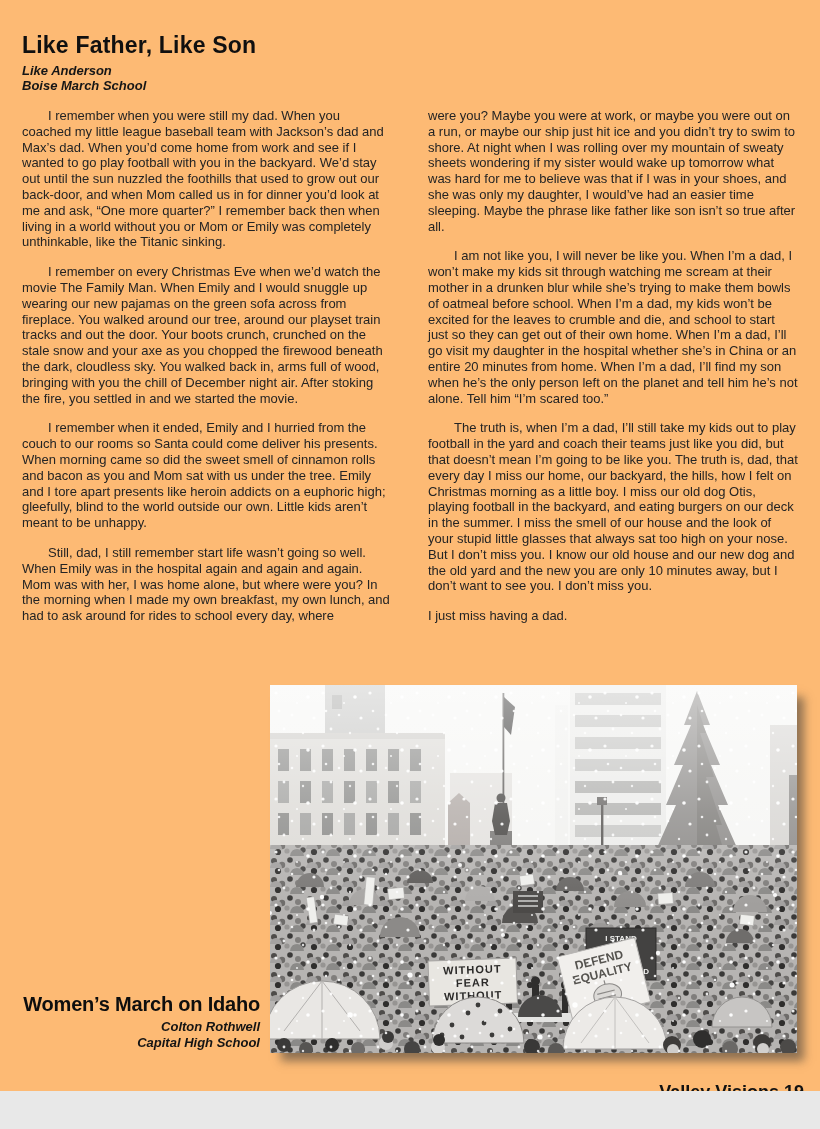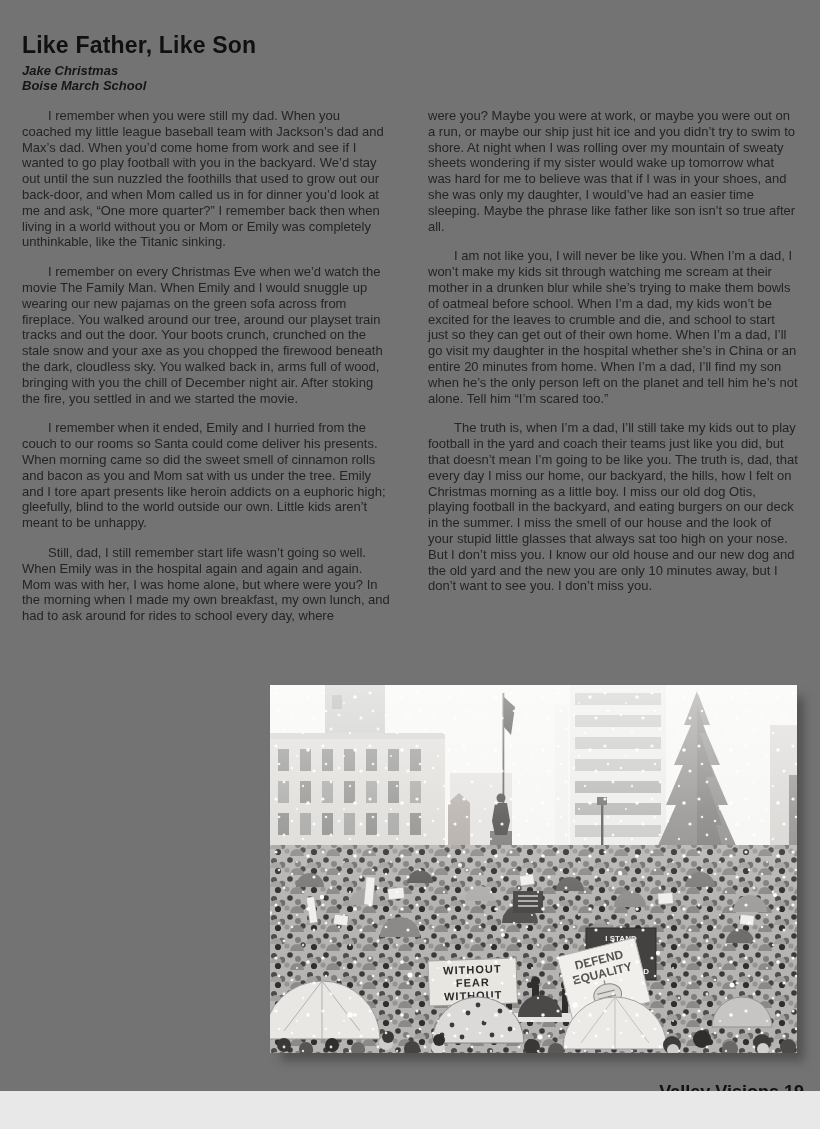--- a/index.html
+++ b/index.html
@@ -1,20 +1,20 @@
 <!DOCTYPE html>
 <html><head>
 <meta charset="utf-8">
 <style>
   html,body{margin:0;padding:0;}
   body{background:#e8e8e8;}
   .page{
     position:relative;
     width:820px;height:1091px;
-    background:#737373;
+    background:#fdba74;
     overflow:hidden;
     font-family:"Liberation Sans", sans-serif;
     color:#1f1f1f;
   }
   .article-header{position:absolute;left:22px;top:32px;}
   .article-title{font-size:23px;font-weight:bold;color:#101010;margin:0 0 4px 0;letter-spacing:.2px;}
   .byline{font-size:13px;font-weight:bold;font-style:italic;line-height:15px;color:#161616;}
   .columns{position:absolute;left:22px;top:104px;width:776px;display:flex;gap:36px;}
   .col{width:380px;font-size:13px;line-height:15.8px;color:#242424;text-align:left;}
   .col p{margin:4px 0 14px 0;}
@@ -35,35 +35,36 @@
 
   .sign-text{font-family:"Liberation Sans", sans-serif;font-weight:bold;}
 </style>
 </head>
 <body>
 
 <div class="page">
 
   <div class="article-header">
     <h1 class="article-title">Like Father, Like Son</h1>
-    <div class="byline">Jake Christmas</div>
+    <div class="byline">Like Anderson</div>
     <div class="byline">Boise March School</div>
   </div>
 
   <div class="columns">
     <div class="col">
       <p class="indent">I remember when you were still my dad. When you coached my little league baseball team with Jackson’s dad and Max’s dad. When you’d come home from work and see if I wanted to go play football with you in the backyard. We’d stay out until the sun nuzzled the foothills that used to grow out our back-door, and when Mom called us in for dinner you’d look at me and ask, “One more quarter?” I remember back then when living in a world without you or Mom or Emily was completely unthinkable, like the Titanic sinking.</p>
       <p class="indent">I remember on every Christmas Eve when we’d watch the movie The Family Man. When Emily and I would snuggle up wearing our new pajamas on the green sofa across from fireplace. You walked around our tree, around our playset train tracks and out the door. Your boots crunch, crunched on the stale snow and your axe as you chopped the firewood beneath the dark, cloudless sky. You walked back in, arms full of wood, bringing with you the chill of December night air. After stoking the fire, you settled in and we started the movie.</p>
       <p class="indent">I remember when it ended, Emily and I hurried from the couch to our rooms so Santa could come deliver his presents. When morning came so did the sweet smell of cinnamon rolls and bacon as you and Mom sat with us under the tree. Emily and I tore apart presents like heroin addicts on a euphoric high; gleefully, blind to the world outside our own. Little kids aren’t meant to be unhappy.</p>
       <p class="indent">Still, dad, I still remember start life wasn’t going so well. When Emily was in the hospital again and again and again. Mom was with her, I was home alone, but where were you? In the morning when I made my own breakfast, my own lunch, and had to ask around for rides to school every day, where</p>
     </div>
     <div class="col">
       <p>were you? Maybe you were at work, or maybe you were out on a run, or maybe our ship just hit ice and you didn’t try to swim to shore. At night when I was rolling over my mountain of sweaty sheets wondering if my sister would wake up tomorrow what was hard for me to believe was that if I was in your shoes, and she was only my daughter, I would’ve had an easier time sleeping. Maybe the phrase like father like son isn’t so true after all.</p>
       <p class="indent">I am not like you, I will never be like you. When I’m a dad, I won’t make my kids sit through watching me scream at their mother in a drunken blur while she’s trying to make them bowls of oatmeal before school. When I’m a dad, my kids won’t be excited for the leaves to crumble and die, and school to start just so they can get out of their own home. When I’m a dad, I’ll go visit my daughter in the hospital whether she’s in China or an entire 20 minutes from home. When I’m a dad, I’ll find my son when he’s the only person left on the planet and tell him he’s not alone. Tell him “I’m scared too.”</p>
       <p class="indent">The truth is, when I’m a dad, I’ll still take my kids out to play football in the yard and coach their teams just like you did, but that doesn’t mean I’m going to be like you. The truth is, dad, that every day I miss our home, our backyard, the hills, how I felt on Christmas morning as a little boy. I miss our old dog Otis, playing football in the backyard, and eating burgers on our deck in the summer. I miss the smell of our house and the look of your stupid little glasses that always sat too high on your nose. But I don’t miss you. I know our old house and our new dog and the old yard and the new you are only 10 minutes away, but I don’t want to see you. I don’t miss you.</p>
+      <p>I just miss having a dad.</p>
     </div>
   </div>
 
   <div class="photo-wrap" title="Black-and-white photo of a large crowd of marchers with umbrellas and protest signs in falling snow, with buildings, a flagpole, a statue and a tall evergreen tree behind them">
     <svg width="527" height="368" viewBox="0 0 527 368" xmlns="http://www.w3.org/2000/svg">
       <defs>
         <pattern id="crowdTex" width="36" height="19" patternUnits="userSpaceOnUse">
           <rect width="36" height="19" fill="#b6b4b2"></rect>
           <circle cx="4" cy="5" r="3" fill="#4e4c4a"></circle>
           <circle cx="12" cy="9" r="3.2" fill="#6e6c6a"></circle>
@@ -293,16 +294,21 @@
         <circle cx="505" cy="210" r="2.1" opacity=".9"></circle>
           <circle cx="80" cy="330" r="2.8" opacity=".95"></circle>
         <circle cx="190" cy="180" r="2" opacity=".9"></circle>
           <circle cx="350" cy="188" r="2.2" opacity=".9"></circle>
         <circle cx="270" cy="352" r="2.6" opacity=".95"></circle>
           <circle cx="420, " cy="228" r="2" opacity=".9"></circle>
       </g>
     </svg>
   </div>
 
+  <div class="march-header">
+    <h2 class="march-title">Women’s March on Idaho</h2>
+    <div class="march-byline">Colton Rothwell</div>
+    <div class="march-byline">Capital High School</div>
+  </div>
 
   <div class="footer">Valley Visions 19</div>
 
 </div>
 
 </body></html>

